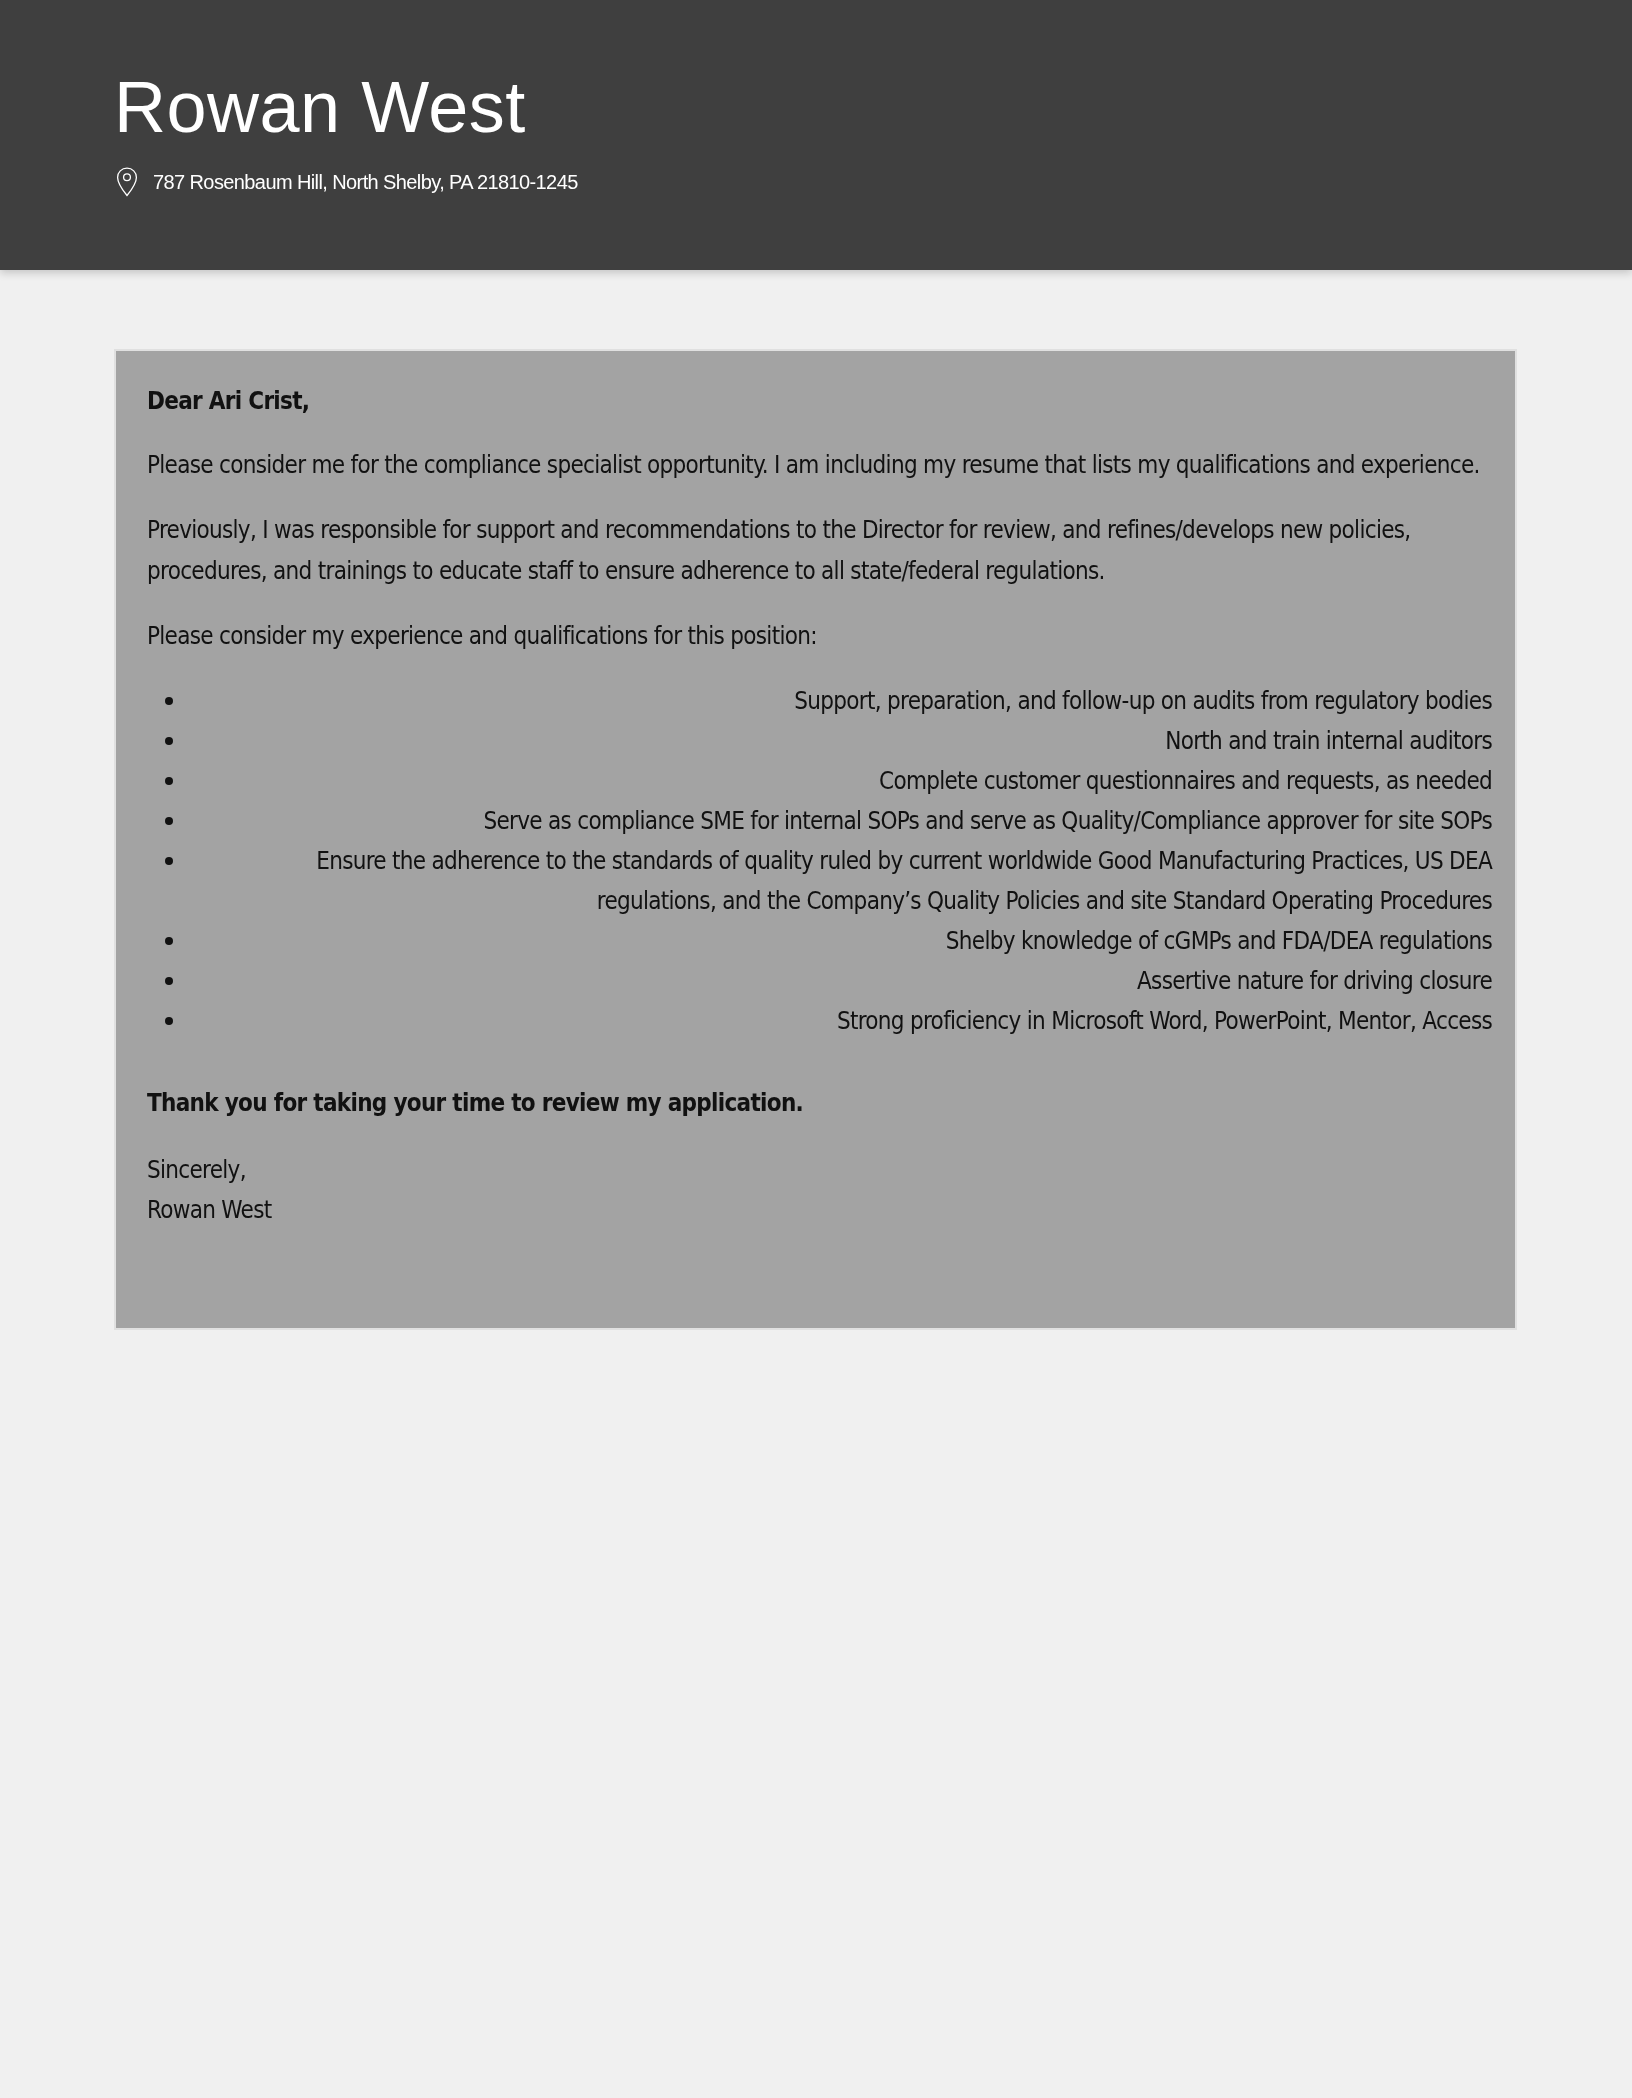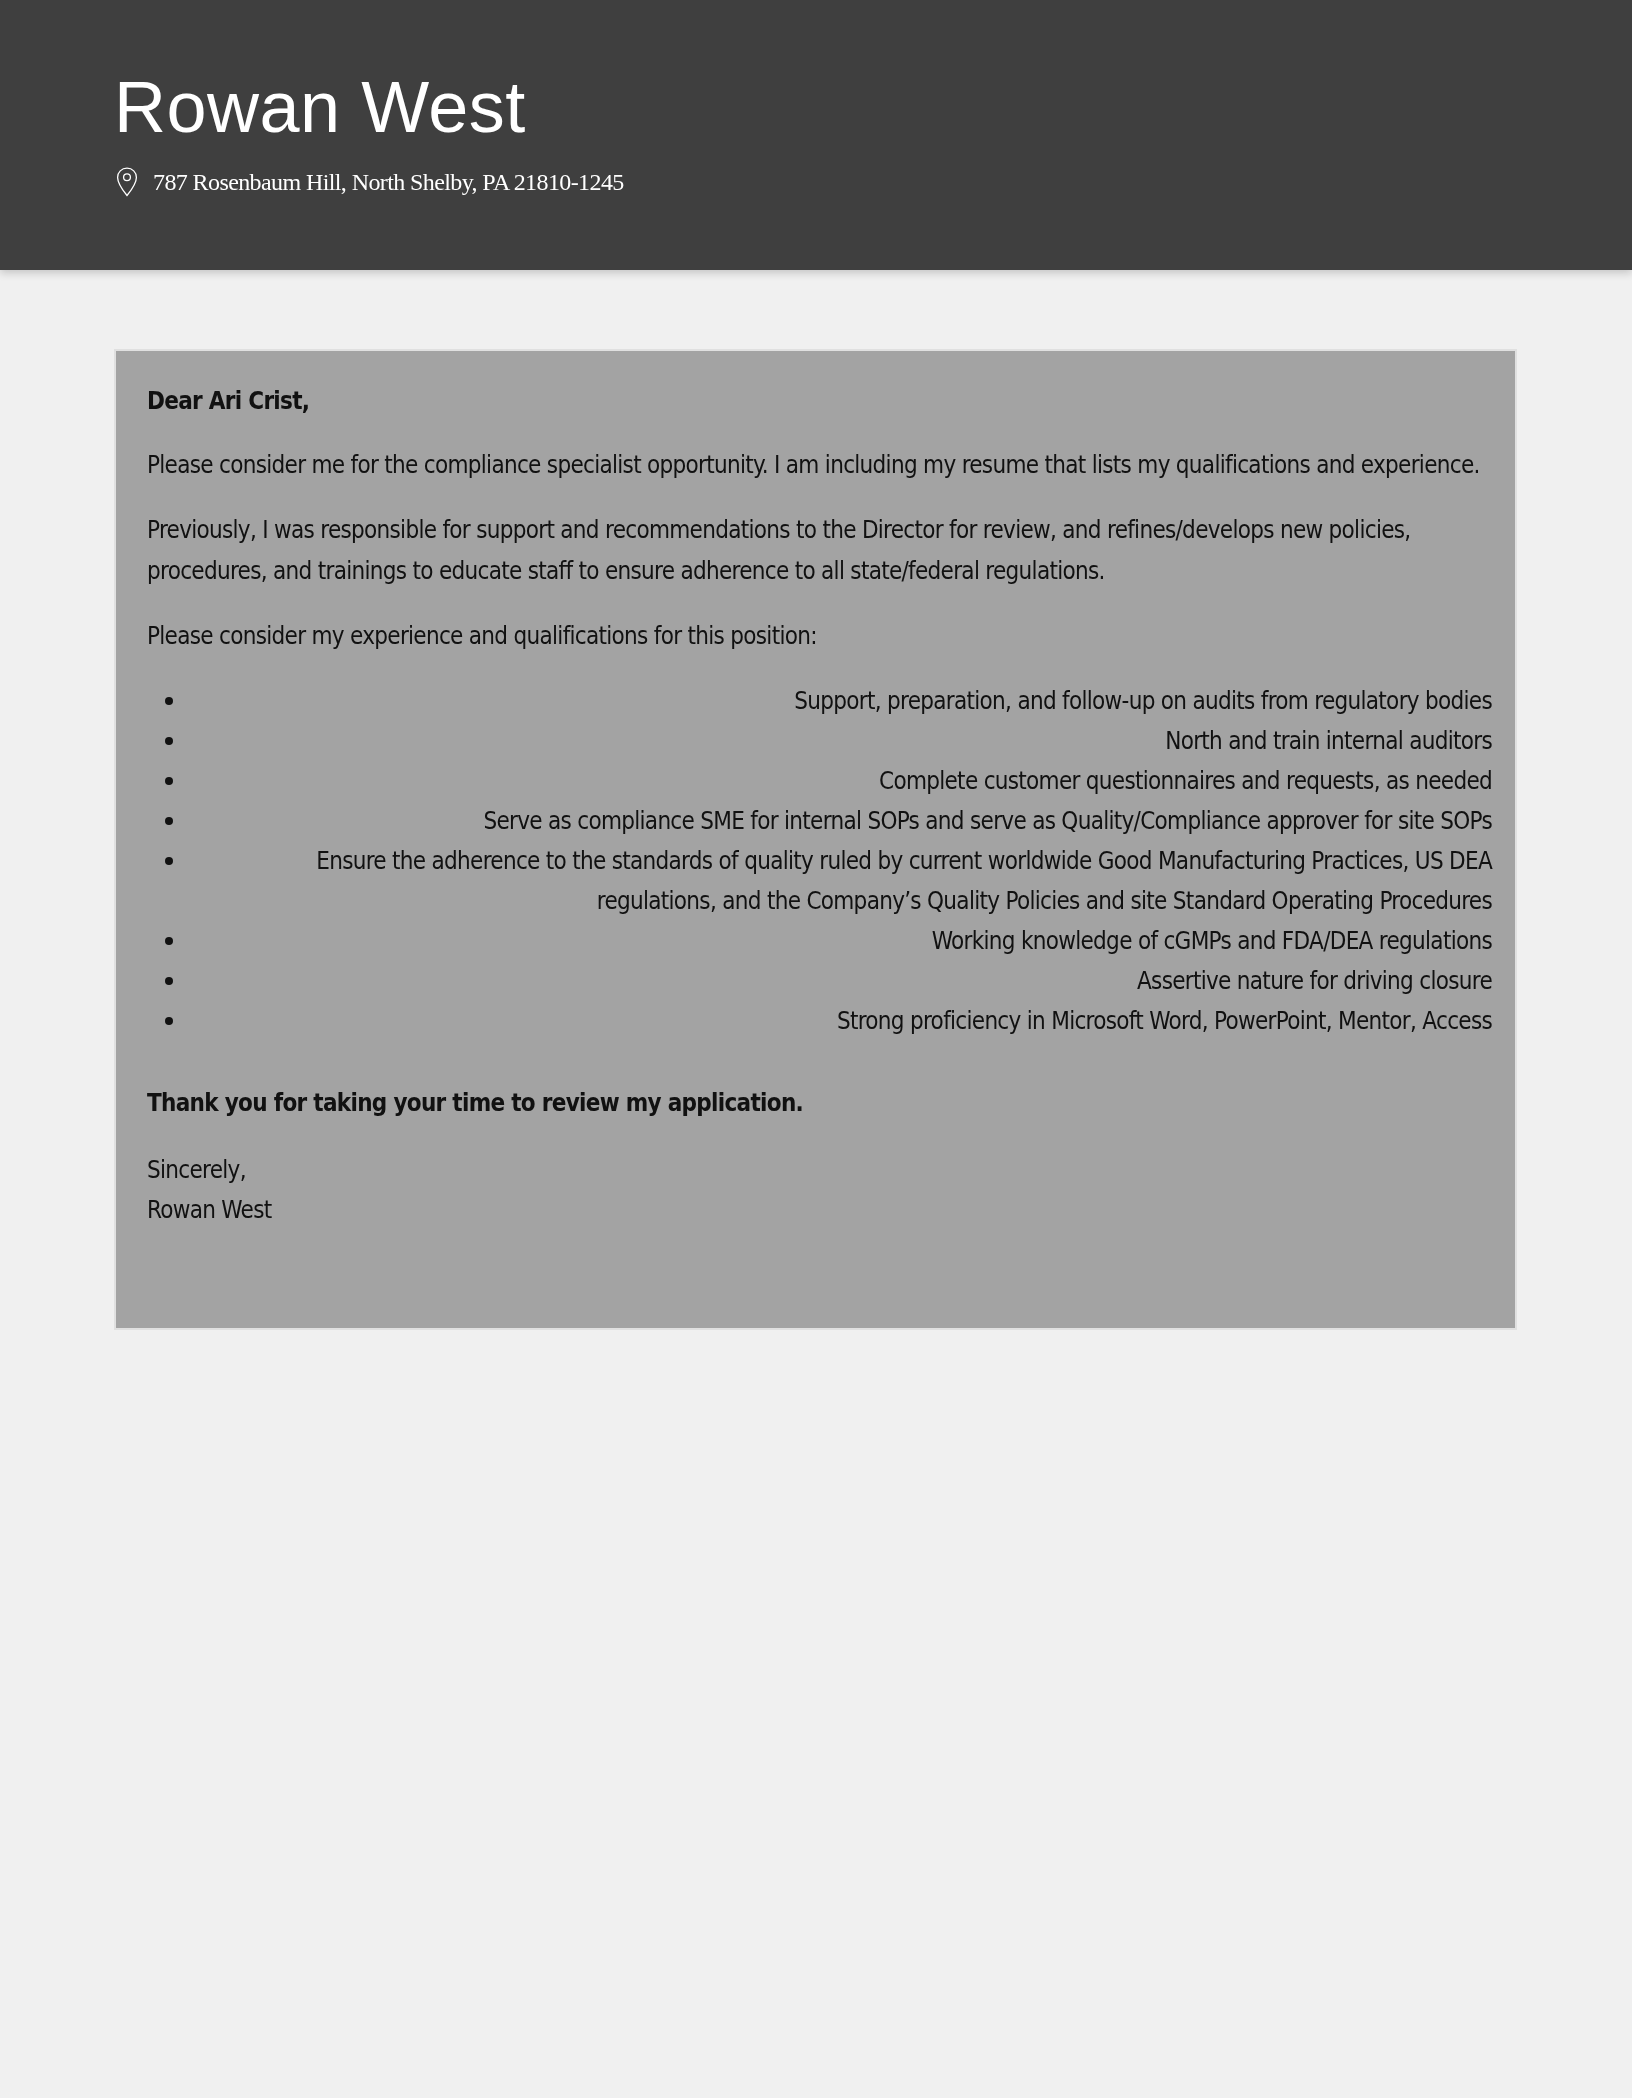--- a/index.html
+++ b/index.html
@@ -44,23 +44,23 @@
       display: flex;
       align-items: center;
     }
     .pin {
       width: 22px;
       height: 30px;
       margin-right: 15px;
       display: inline-block;
     }
     .address {
-      font-family: Liberation Serif, serif;
+      font-family: Liberation Sans, sans-serif;
       font-stretch: condensed;
-      font-size: 24px;
+      font-size: 20px;
       color: #ffffff;
       letter-spacing: -0.6px;
       white-space: nowrap;
     }
     .card {
       position: absolute;
       left: 114px;
       top: 349px;
       width: 1399px;
       height: 977px;
@@ -137,21 +137,21 @@
     <p class="greeting">Dear Ari Crist,</p>
     <p>Please consider me for the compliance specialist opportunity. I am including my resume that lists my qualifications and experience.</p>
     <p>Previously, I was responsible for support and recommendations to the Director for review, and refines/develops new policies, procedures, and trainings to educate staff to ensure adherence to all state/federal regulations.</p>
     <p>Please consider my experience and qualifications for this position:</p>
     <ul class="qual-list">
       <li><span class="bullet"></span><span>Support, preparation, and follow-up on audits from regulatory bodies</span></li>
       <li><span class="bullet"></span><span>North and train internal auditors</span></li>
       <li><span class="bullet"></span><span>Complete customer questionnaires and requests, as needed</span></li>
       <li><span class="bullet"></span><span>Serve as compliance SME for internal SOPs and serve as Quality/Compliance approver for site SOPs</span></li>
       <li><span class="bullet"></span><span>Ensure the adherence to the standards of quality ruled by current worldwide Good Manufacturing Practices, US DEA regulations, and the Company’s Quality Policies and site Standard Operating Procedures</span></li>
-      <li><span class="bullet"></span><span>Working knowledge of cGMPs and FDA/DEA regulations</span></li>
+      <li><span class="bullet"></span><span>Shelby knowledge of cGMPs and FDA/DEA regulations</span></li>
       <li><span class="bullet"></span><span>Assertive nature for driving closure</span></li>
       <li><span class="bullet"></span><span>Strong proficiency in Microsoft Word, PowerPoint, Mentor, Access</span></li>
     </ul>
     <p class="closing-thanks">Thank you for taking your time to review my application.</p>
     <div class="signoff">
       <div>Sincerely,</div>
       <div>Rowan West</div>
     </div>
   </div>
 </main>

